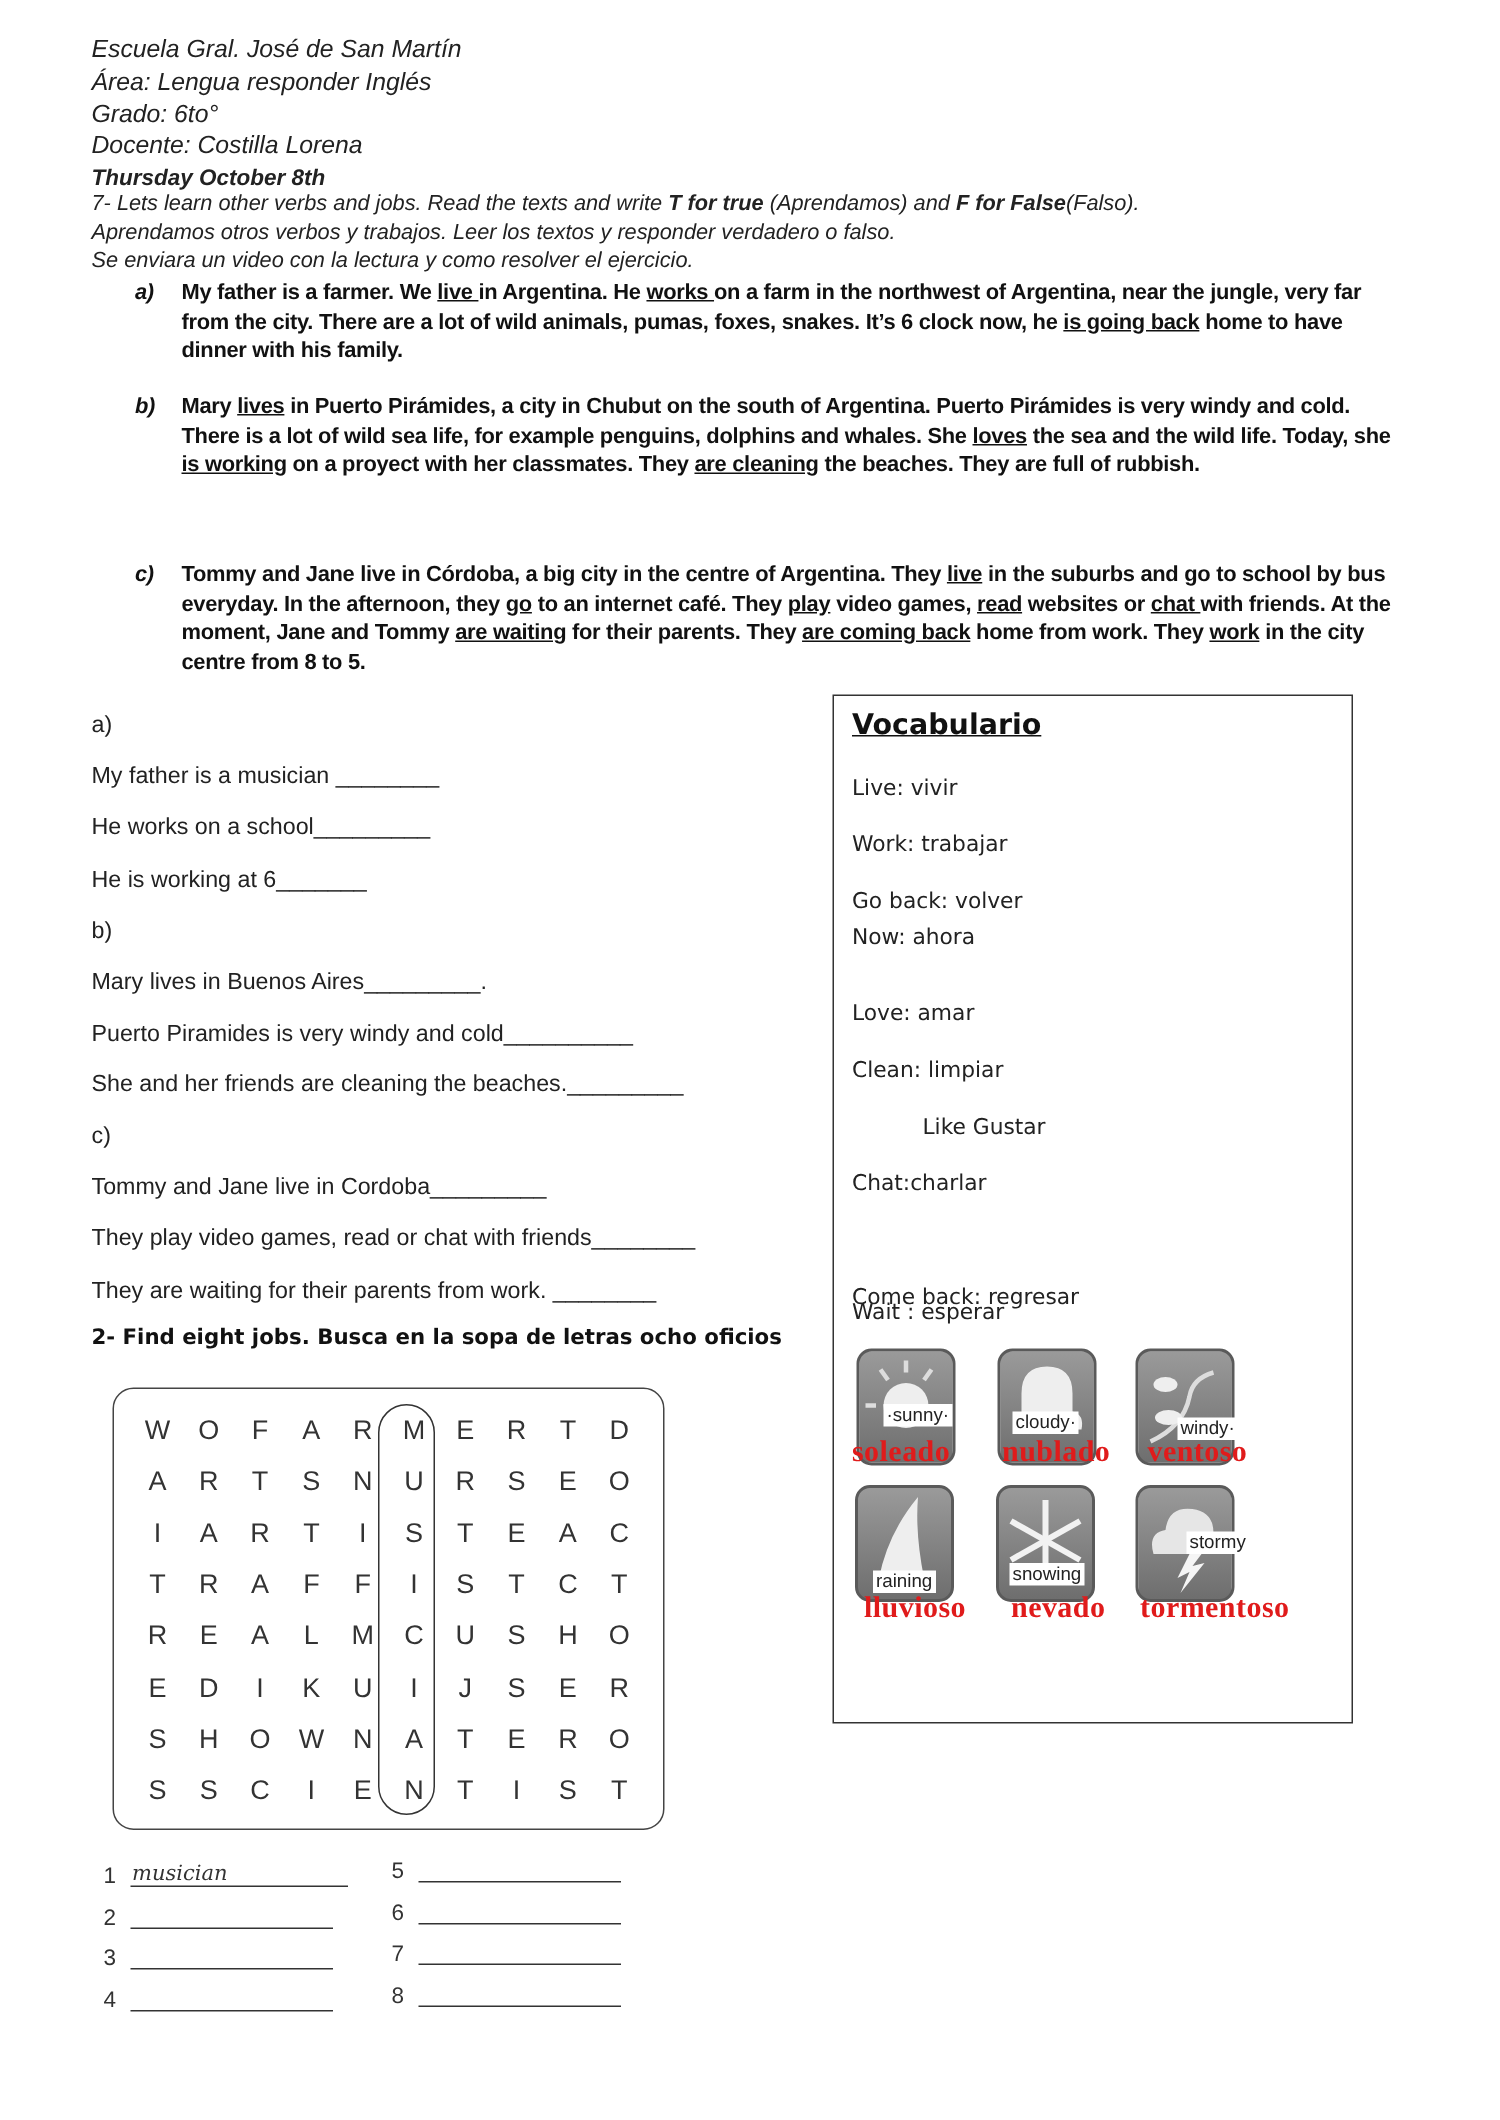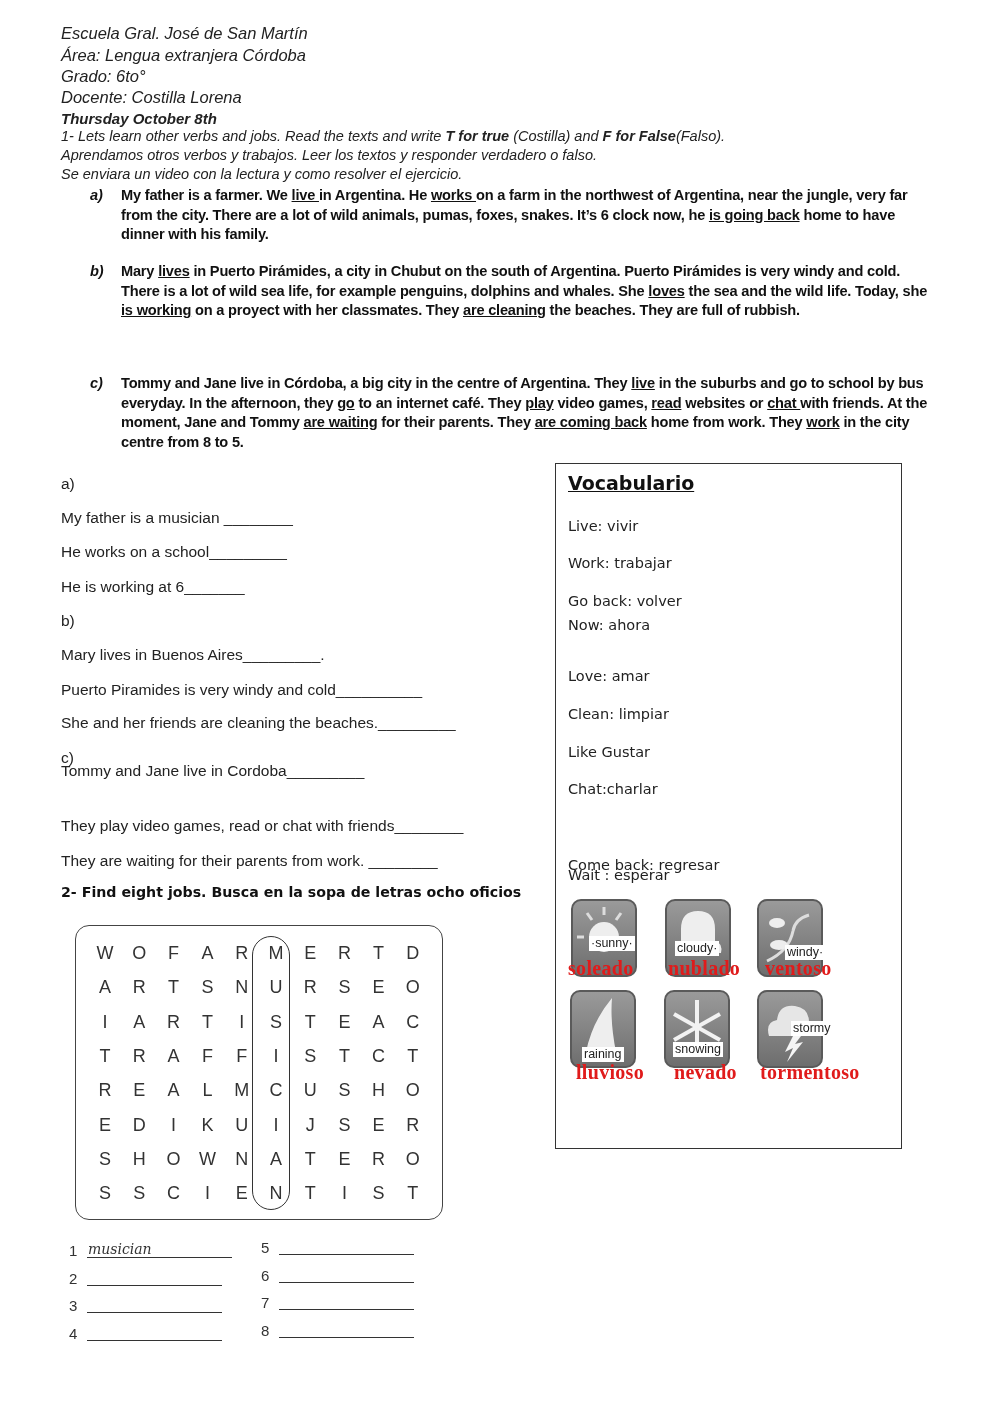--- a/index.html
+++ b/index.html
@@ -24,26 +24,26 @@
   .ans-line { position: absolute; border-bottom: 1.5px solid #333; height: 0; }
   .ans-hand { position: absolute; font-family: "DejaVu Serif", serif; font-style: italic; font-size: 14px; color: #333; }
   .weather-tile { position: absolute; width: 66px; height: 78px; border-radius: 10px; background: linear-gradient(#9a9a9a, #6e6e6e); border: 2px solid #5a5a5a; box-sizing: border-box; }
   .weather-label { position: absolute; background: #fff; font-size: 12.5px; padding: 0 2px; color: #222; line-height: 15px; }
   .weather-es { position: absolute; font-family: "Liberation Serif", serif; font-weight: bold; font-size: 20px; color: #e01b1b; letter-spacing: 0.3px; }
 </style>
 </head>
 <body>
 
 <div class="header-line" style="top:23px">Escuela Gral. José de San Martín</div>
-<div class="header-line" style="top:45px">Área: Lengua extranjera Córdoba</div>
+<div class="header-line" style="top:45px">Área: Lengua responder Inglés</div>
 <div class="header-line" style="top:66px">Grado: 6to°</div>
 <div class="header-line" style="top:87px">Docente: Costilla Lorena</div>
 <div class="header-line bold-it" style="top:108px;font-size:15px">Thursday October 8th</div>
 
-<div class="instr" style="top:127px"><span>1- Lets learn other verbs and jobs. Read the texts and write </span><b>T for true</b><span> (Costilla) and </span><b>F for False</b><span>(Falso).</span></div>
+<div class="instr" style="top:127px"><span>7- Lets learn other verbs and jobs. Read the texts and write </span><b>T for true</b><span> (Aprendamos) and </span><b>F for False</b><span>(Falso).</span></div>
 <div class="instr" style="top:146px">Aprendamos otros verbos y trabajos. Leer los textos y responder verdadero o falso.</div>
 <div class="instr" style="top:165px">Se enviara un video con la lectura y como resolver el ejercicio.</div>
 
 <div class="para" style="top:186px">
   <span class="lbl">a)</span>
   <span class="txt"><span>My father is a farmer. We </span><span class="u">live </span><span>in Argentina. He </span><span class="u">works </span><span>on a farm in the northwest of Argentina, near the jungle, very far from the city. There are a lot of wild animals, pumas, foxes, snakes. It’s 6 clock now, he </span><span class="u">is going back</span><span> home to have dinner with his family.</span></span>
 </div>
 <div class="para" style="top:262px">
   <span class="lbl">b)</span>
   <span class="txt"><span>Mary </span><span class="u">lives</span><span> in Puerto Pirámides, a city in Chubut on the south of Argentina. Puerto Pirámides is very windy and cold. There is a lot of wild sea life, for example penguins, dolphins and whales. She </span><span class="u">loves</span><span> the sea and the wild life. Today, she </span><span class="u">is working</span><span> on a proyect with her classmates. They </span><span class="u">are cleaning</span><span> the beaches. They are full of rubbish.</span></span>
@@ -56,35 +56,35 @@
 <div id="questions">
     <div class="q" style="top: 474px;">a)</div>
     <div class="q" style="top: 508px;">My father is a musician ________</div>
     <div class="q" style="top: 542px;">He works on a school_________</div>
     <div class="q" style="top: 577px;">He is working at 6_______</div>
     <div class="q" style="top: 611px;">b)</div>
     <div class="q" style="top: 645px;">Mary lives in Buenos Aires_________.</div>
     <div class="q" style="top: 680px;">Puerto Piramides is very windy and cold__________</div>
     <div class="q" style="top: 713px;">She and her friends are cleaning the beaches._________</div>
     <div class="q" style="top: 748px;">c)</div>
-    <div class="q" style="top: 761px; text-align: right;">Tommy and Jane live in Cordoba_________</div>
+    <div class="q" style="top: 782px; text-align: right;">Tommy and Jane live in Cordoba_________</div>
     <div class="q" style="top: 816px;">They play video games, read or chat with friends________</div>
     <div class="q" style="top: 851px;">They are waiting for their parents from work. ________</div>
   </div>
 
 <div class="vocab-box">
   <div class="vocab-title">Vocabulario</div>
   <div id="vocab-items">
       <div class="vocab-item" style="top: 54px;">Live: vivir</div>
       <div class="vocab-item" style="top: 91px;">Work: trabajar</div>
       <div class="vocab-item" style="top: 129px;">Go back: volver</div>
       <div class="vocab-item" style="top: 153px;">Now: ahora</div>
       <div class="vocab-item" style="top: 204px;">Love: amar</div>
       <div class="vocab-item" style="top: 242px;">Clean: limpiar</div>
-      <div class="vocab-item" style="top: 280px;">Like  Gustar</div>
+      <div class="vocab-item" style="top: 280px; margin-left: 47px;">Like  Gustar</div>
       <div class="vocab-item" style="top: 317px;">Chat:charlar</div>
       <div class="vocab-item" style="top: 355px; margin-top: 48px;">Wait : esperar</div>
       <div class="vocab-item" style="top: 393px;">Come back: regresar</div>
     </div>
 </div>
 
 <div id="weather">
     <div class="weather-tile" style="left: 571px; top: 899px;"><svg width="62" height="74">
         <circle cx="31" cy="36" r="15" fill="#eee"></circle>
         <g stroke="#ddd" stroke-width="3">

